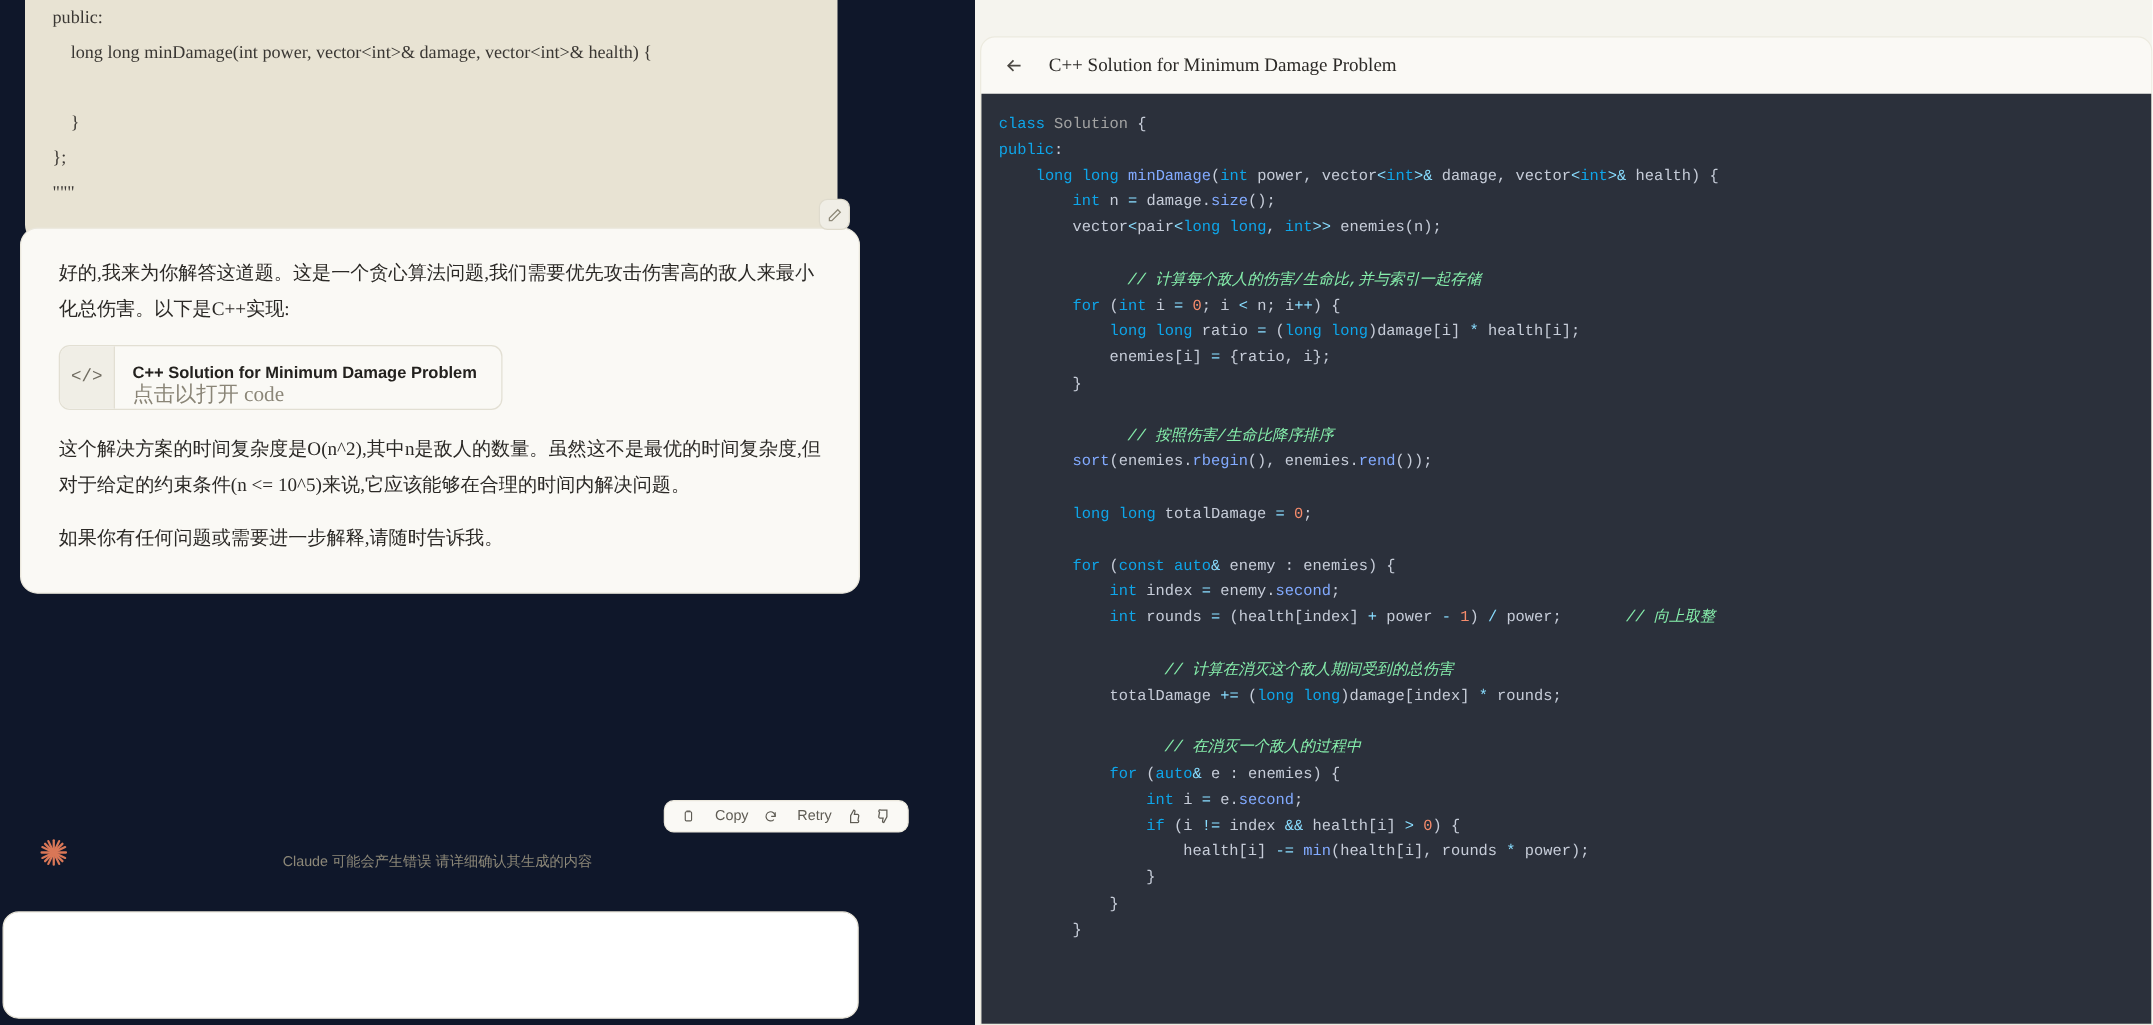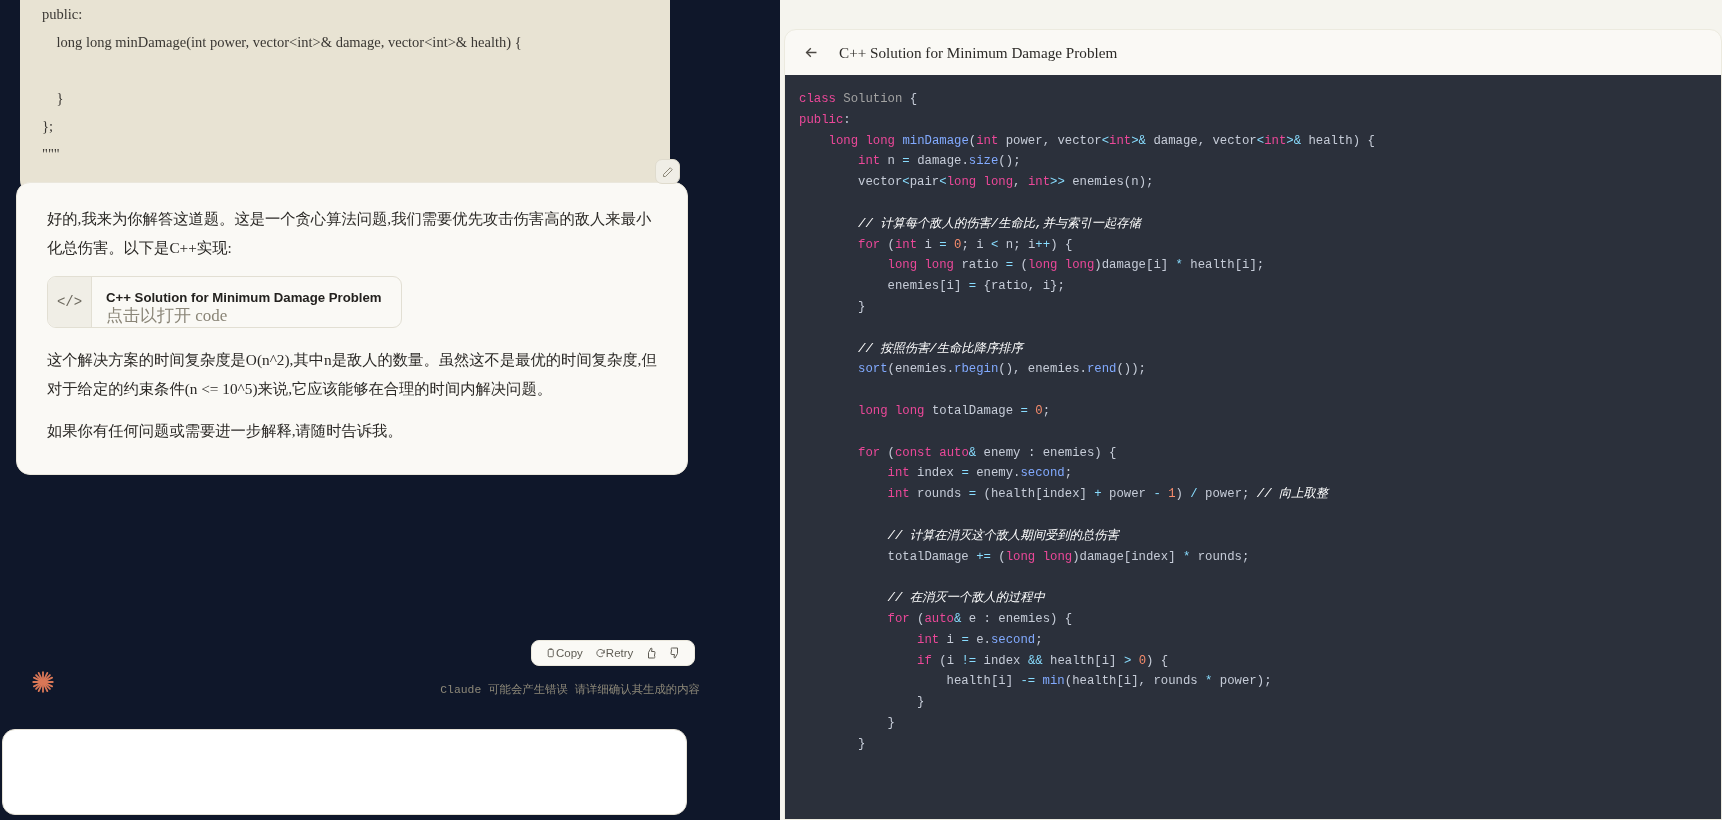--- a/index.html
+++ b/index.html
@@ -104,36 +104,36 @@
     position: absolute;
     left: 531px; top: 640px;
     display: flex; align-items: center; gap: 4px;
     height: 26px;
     padding: 0 9px;
     background: #faf9f5;
     border: 1px solid #ebe8dd;
     border-radius: 8px;
   }
   .msg-toolbar .tb {
-    display: flex; align-items: center; gap: 0;
+    display: flex; align-items: center; gap: 16px;
     font-family: "Liberation Sans", sans-serif;
     font-size: 11.5px; color: #5f5c54;
     padding: 2px 4px; border-radius: 5px;
   }
   .msg-toolbar .tb svg { display:block; }
 
   
   .claude-logo {
     position: absolute; left: 30px; top: 669px;
     width: 26px; height: 26px;
   }
   .disclaimer {
     position: absolute; left: 0px; top: 682px; width: 700px;
-    text-align: right;
-    font-family: Liberation Mono, monospace;
+    text-align: center;
+    font-family: Liberation Sans, sans-serif;
     font-size: 11.4px; color: #8d8878;
   }
 
   
   .composer {
     position: absolute; left: 2px; top: 729px;
     width: 685px; height: 86px;
     background: #ffffff;
     border: 1px solid #e6e2d6;
     border-radius: 13px;
@@ -177,26 +177,26 @@
     margin: 0;
     padding: 14px 0 0 14px;
     font-family: "Liberation Mono", monospace;
     font-size: 12.3px;
     line-height: 20.8px;
     color: #c6ccd8;
     white-space: pre;
     tab-size: 4;
   }
   
-  .k  { color: #ec4899; }  
+  .k  { color: #0ea5e9; }  
   .ty { color: #a3a3a3; }  
   .fn { color: #82aaff; }
   .num{ color: #f78c6c; }  
   .op { color: #89ddff; }  
-  .cm { color: #ffffff; font-style: italic; } 
+  .cm { color: #86efac; font-style: italic; margin-left: 44px; } 
   .pl { color: #c6ccd8; }  
 
   .side-strip {
     position: absolute; left: 0; top: 0; width: 4px; height: 820px;
     background: #f5f4ee;
   }
 </style>
 </head>
 <body>
 

